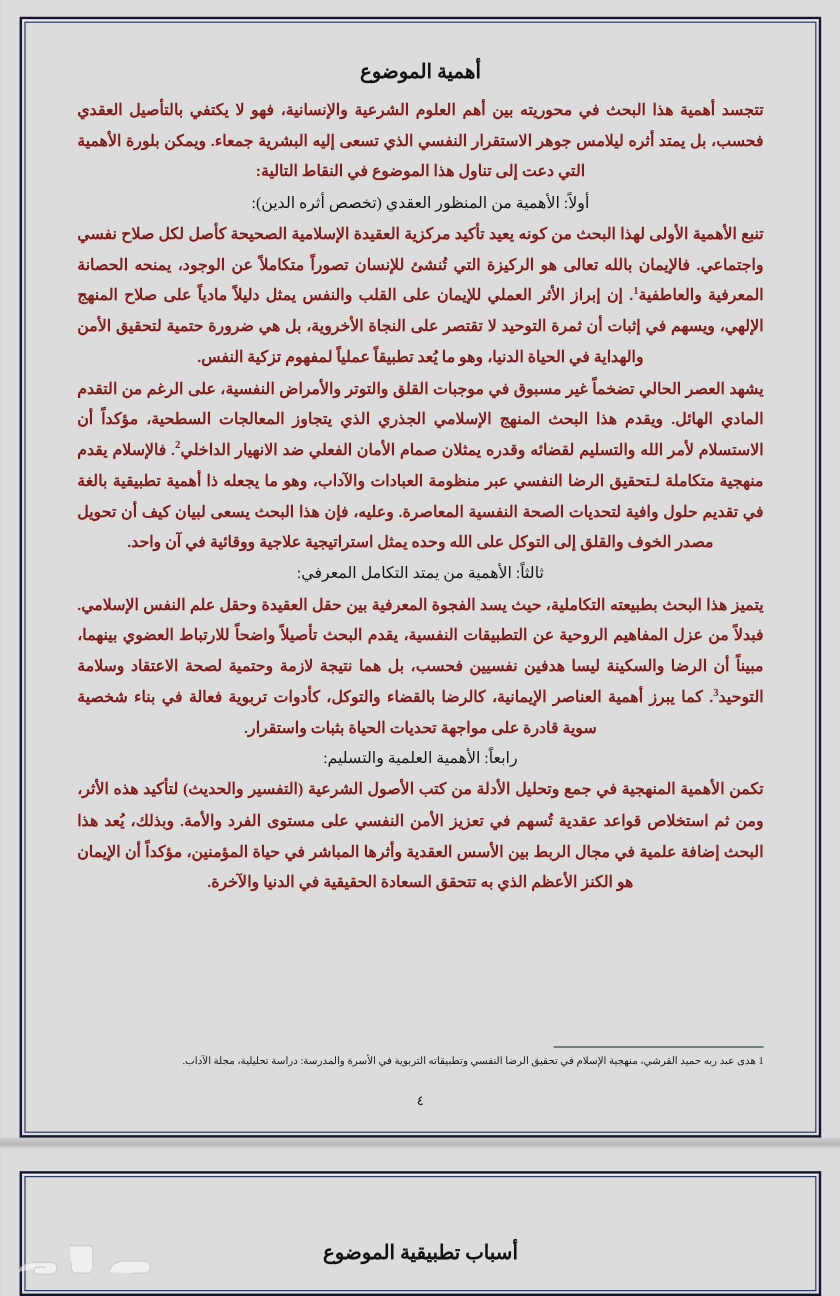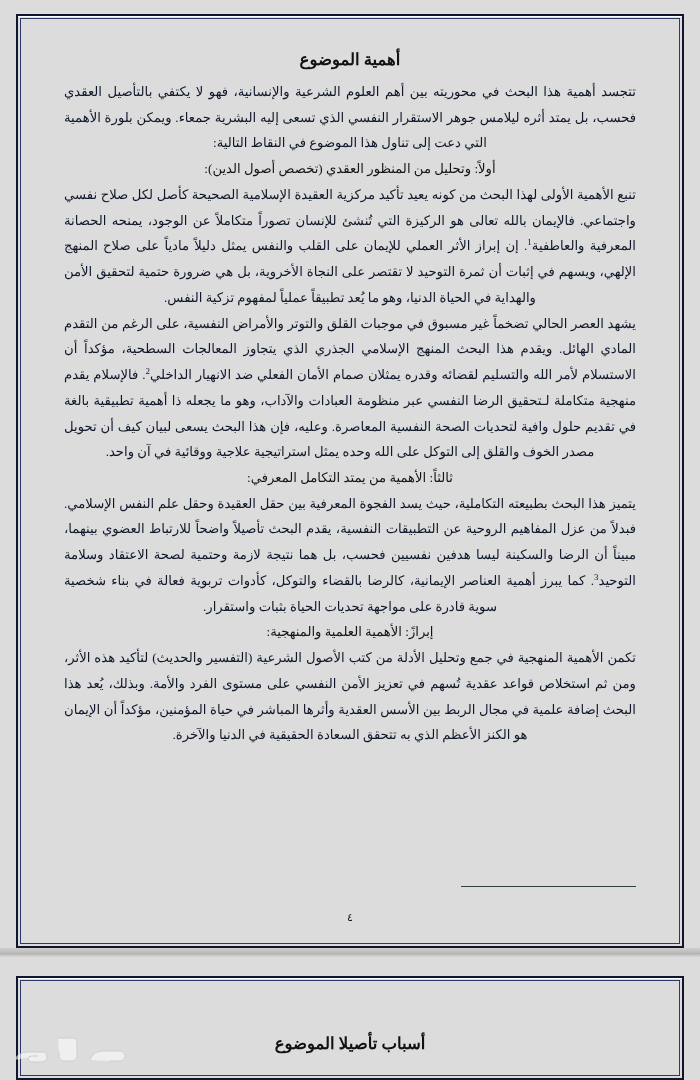--- a/index.html
+++ b/index.html
@@ -74,21 +74,22 @@
     margin: 0 0 9px 0;
     color: #111111;
     letter-spacing: 0;
   }
   p.body-text {
     font-size: 13.2px;
     line-height: 1.95;
     text-align: justify;
     text-align-last: center;
     margin: 0;
-    color: #0f172a;
+    color: #7f1d1d;
+    font-weight: bold;
   }
   p.sub-heading {
     font-size: 13.2px;
     line-height: 1.95;
     text-align: center;
     margin: 0;
     color: #141414;
   }
   sup.ref {
     font-size: 9px;
@@ -140,51 +141,52 @@
 <div class="viewer">
 
   <div class="page page-one">
     <div class="frame">
       <div class="frame-inner">
 
         <h1 class="doc-heading">أهمية الموضوع</h1>
 
         <p class="body-text">تتجسد أهمية هذا البحث في محوريته بين أهم العلوم الشرعية والإنسانية، فهو لا يكتفي بالتأصيل العقدي فحسب، بل يمتد أثره ليلامس جوهر الاستقرار النفسي الذي تسعى إليه البشرية جمعاء. ويمكن بلورة الأهمية التي دعت إلى تناول هذا الموضوع في النقاط التالية:</p>
 
-        <p class="sub-heading">أولاً: وتحليل من المنظور العقدي (تخصص أصول الدين):</p>
+        <p class="sub-heading">أولاً: الأهمية من المنظور العقدي (تخصص أثره الدين):</p>
 
         <p class="body-text"><span>تنبع الأهمية الأولى لهذا البحث من كونه يعيد تأكيد مركزية العقيدة الإسلامية الصحيحة كأصل لكل صلاح نفسي واجتماعي. فالإيمان بالله تعالى هو الركيزة التي تُنشئ للإنسان تصوراً متكاملاً عن الوجود، يمنحه الحصانة المعرفية والعاطفية</span><sup class="ref">1</sup><span>. إن إبراز الأثر العملي للإيمان على القلب والنفس يمثل دليلاً مادياً على صلاح المنهج الإلهي، ويسهم في إثبات أن ثمرة التوحيد لا تقتصر على النجاة الأخروية، بل هي ضرورة حتمية لتحقيق الأمن والهداية في الحياة الدنيا، وهو ما يُعد تطبيقاً عملياً لمفهوم تزكية النفس.</span></p>
 
 
         <p class="body-text"><span>يشهد العصر الحالي تضخماً غير مسبوق في موجبات القلق والتوتر والأمراض النفسية، على الرغم من التقدم المادي الهائل. ويقدم هذا البحث المنهج الإسلامي الجذري الذي يتجاوز المعالجات السطحية، مؤكداً أن الاستسلام لأمر الله والتسليم لقضائه وقدره يمثلان صمام الأمان الفعلي ضد الانهيار الداخلي</span><sup class="ref">2</sup><span>. فالإسلام يقدم منهجية متكاملة لـتحقيق الرضا النفسي عبر منظومة العبادات والآداب، وهو ما يجعله ذا أهمية تطبيقية بالغة في تقديم حلول وافية لتحديات الصحة النفسية المعاصرة. وعليه، فإن هذا البحث يسعى لبيان كيف أن تحويل مصدر الخوف والقلق إلى التوكل على الله وحده يمثل استراتيجية علاجية ووقائية في آن واحد.</span></p>
 
         <p class="sub-heading">ثالثاً: الأهمية من يمتد التكامل المعرفي:</p>
 
         <p class="body-text"><span>يتميز هذا البحث بطبيعته التكاملية، حيث يسد الفجوة المعرفية بين حقل العقيدة وحقل علم النفس الإسلامي. فبدلاً من عزل المفاهيم الروحية عن التطبيقات النفسية، يقدم البحث تأصيلاً واضحاً للارتباط العضوي بينهما، مبيناً أن الرضا والسكينة ليسا هدفين نفسيين فحسب، بل هما نتيجة لازمة وحتمية لصحة الاعتقاد وسلامة التوحيد</span><sup class="ref">3</sup><span>. كما يبرز أهمية العناصر الإيمانية، كالرضا بالقضاء والتوكل، كأدوات تربوية فعالة في بناء شخصية سوية قادرة على مواجهة تحديات الحياة بثبات واستقرار.</span></p>
 
-        <p class="sub-heading">إبرازً: الأهمية العلمية والمنهجية:</p>
+        <p class="sub-heading">رابعاً: الأهمية العلمية والتسليم:</p>
 
         <p class="body-text">تكمن الأهمية المنهجية في جمع وتحليل الأدلة من كتب الأصول الشرعية (التفسير والحديث) لتأكيد هذه الأثر، ومن ثم استخلاص قواعد عقدية تُسهم في تعزيز الأمن النفسي على مستوى الفرد والأمة. وبذلك، يُعد هذا البحث إضافة علمية في مجال الربط بين الأسس العقدية وأثرها المباشر في حياة المؤمنين، مؤكداً أن الإيمان هو الكنز الأعظم الذي به تتحقق السعادة الحقيقية في الدنيا والآخرة.</p>
 
         <div class="footnote-zone">
           <div class="footnote-rule"></div>
+          <p class="footnote-text">1 هدى عبد ربه حميد القرشي، منهجية الإسلام في تحقيق الرضا النفسي وتطبيقاته التربوية في الأسرة والمدرسة: دراسة تحليلية، مجلة الآداب.</p>
         </div>
 
         <div class="page-number">٤</div>
 
       </div>
     </div>
   </div>
 
   <div class="page-divider"></div>
 
   <div class="page page-two">
     <div class="frame">
       <div class="frame-inner">
-        <h1 class="doc-heading">أسباب تأصيلا الموضوع</h1>
+        <h1 class="doc-heading">أسباب تطبيقية الموضوع</h1>
       </div>
     </div>
 
     <div class="watermark">
       <svg viewBox="0 0 132 52" width="132" height="52" aria-hidden="true">
         <g fill="#ffffff" stroke="#c2c2c2" stroke-width="1">
           <path d="M8 34 q4 -8 14 -8 h14 q5 0 5 5 q0 5 -6 5 h-9 q-4 0 -4 -3 q0 -3 4 -3 h6"></path>
           <path d="M52 12 h16 q3 0 3 4 v14 q0 5 -6 5 h-7 q-5 0 -5 -5 v-4"></path>
           <path d="M84 34 q3 -9 13 -9 h17 q5 0 5 5 q0 5 -6 5 h-10"></path>
         </g>

